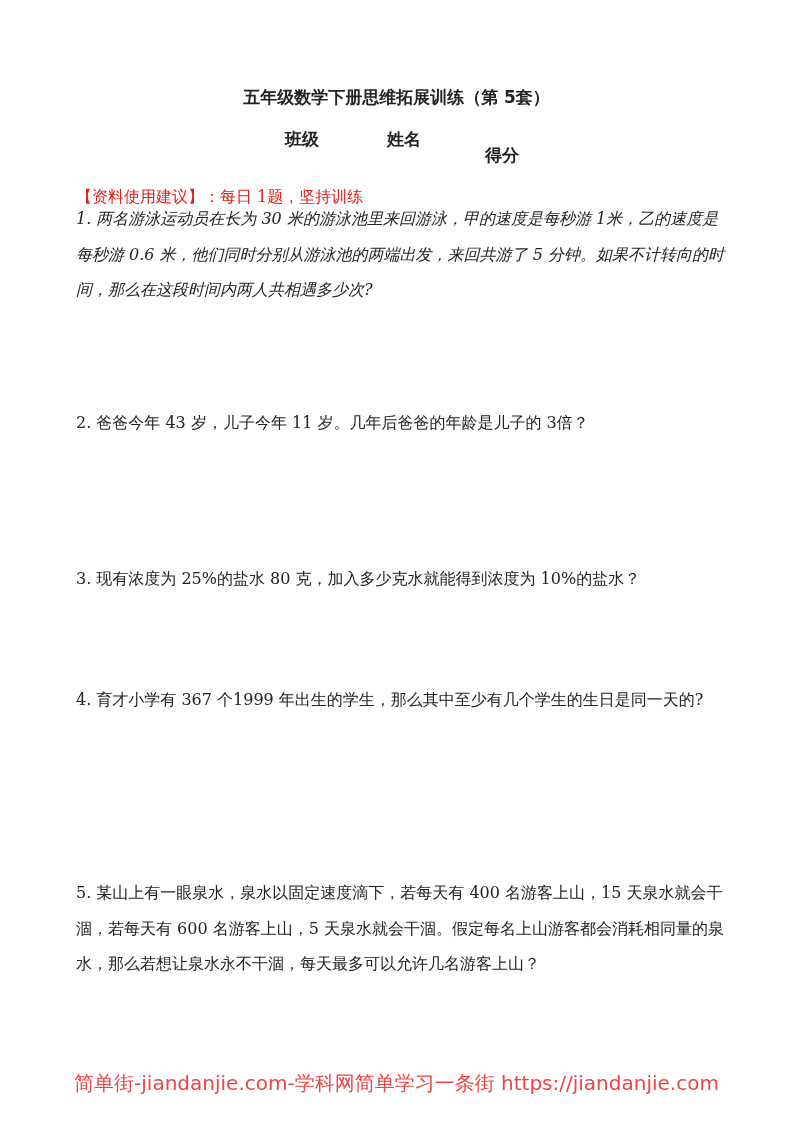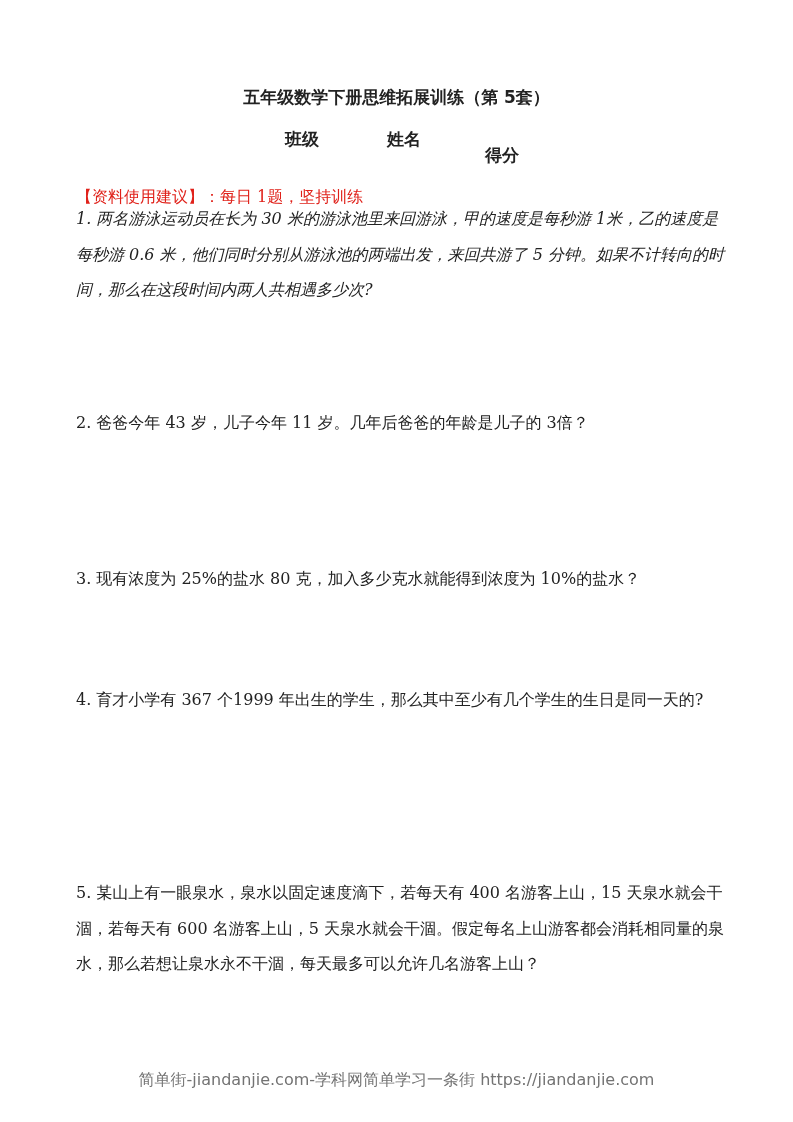--- a/index.html
+++ b/index.html
@@ -8,21 +8,21 @@
     .title { position: absolute; top: 86px; left: 0; width: 793px; text-align: center;
              font-family: "DejaVu Sans", "Liberation Sans", sans-serif; font-weight: bold;
              font-size: 17px; color: #222; }
     .fields { position: absolute; top: 128px; left: 0; width: 793px;
               font-family: "DejaVu Sans", "Liberation Sans", sans-serif; font-weight: bold;
               font-size: 17px; color: #222; }
     .fields span { position: absolute; }
     .advice { position: absolute; top: 187px; left: 76px; font-size: 16px; color: #e0211a; }
     .q { position: absolute; left: 76px; width: 650px; font-size: 16px; line-height: 35.5px; color: #222; margin: 0; }
     .footer { position: absolute; top: 1070px; left: 0; width: 793px; text-align: center;
-              font-family: "DejaVu Sans", "Liberation Sans", sans-serif; font-size: 16px; color: #737373; }
+              font-family: "DejaVu Sans", "Liberation Sans", sans-serif; font-size: 20px; color: #ef4444; }
   </style>
 </head>
 <body>
 
 <div>
   <div class="title">五年级数学下册思维拓展训练（第 5套）</div>
 
   <div class="fields">
     <span style="left:285px;">班级</span>
     <span style="left:387px;text-align:center;">姓名</span>

